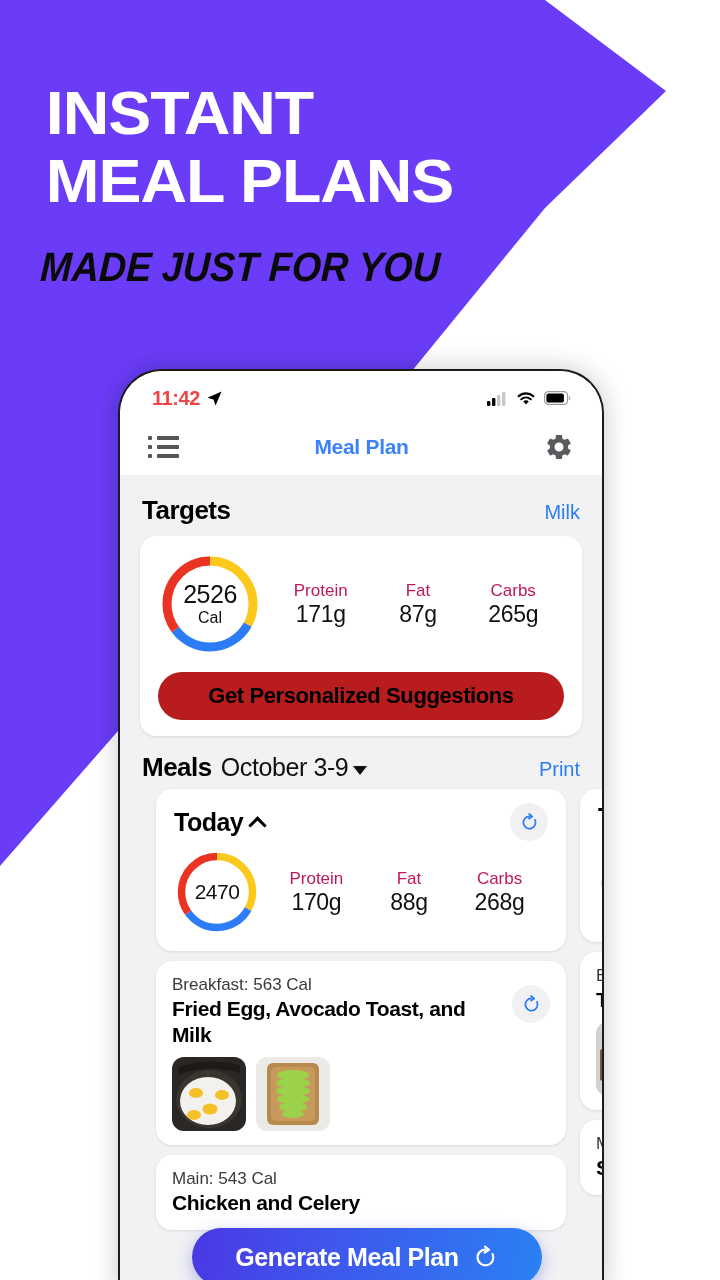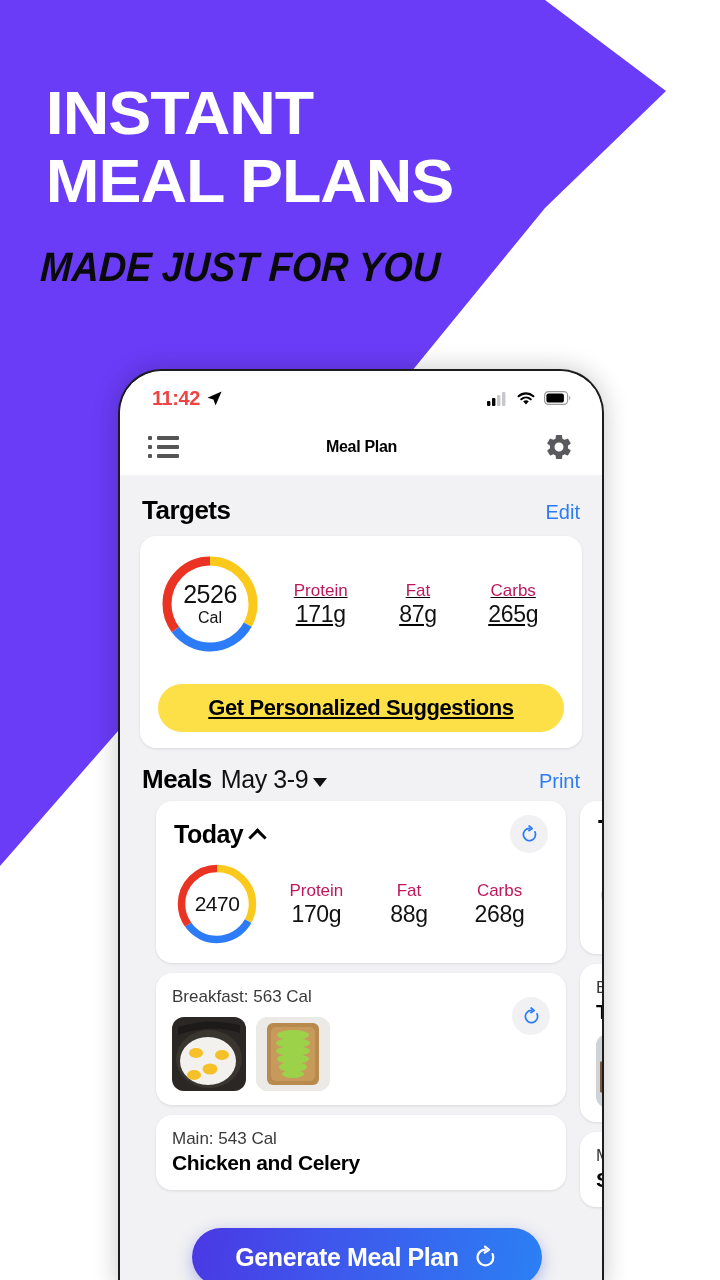--- a/index.html
+++ b/index.html
@@ -49,55 +49,55 @@
   }
   .screen{ position:absolute; inset:0; background:#ffffff; border-top-left-radius:42px; border-top-right-radius:42px; overflow:hidden; }
 
   
   .statusbar{ height:48px; display:flex; align-items:center; justify-content:space-between; padding:6px 30px 0 32px; }
   .sb-time{ font-size:20px; font-weight:700; color:#ef4444; letter-spacing:-0.4px; display:flex; align-items:center; gap:6px; }
   .sb-right{ display:flex; align-items:center; gap:8px; }
 
   
   .navbar{ height:56px; display:flex; align-items:center; justify-content:space-between; padding:0 28px; background:#fff; }
-  .nav-title{ font-size:16px; font-weight:700; color:#000000; letter-spacing:-0.3px; }
+  .nav-title{ font-size:21px; font-weight:700; color:#3b82f6; letter-spacing:-0.3px; }
 
   .list-icon{ display:flex; flex-direction:column; gap:5px; }
   .list-row{ display:flex; align-items:center; gap:5px; }
   .list-dot{ width:4px; height:4px; background:#555; border-radius:1px; }
   .list-bar{ width:22px; height:4px; background:#555; border-radius:1px; }
 
   
   .content{ background:#f2f2f4; height:816px; position:relative; }
 
   .section-head{ display:flex; align-items:baseline; justify-content:space-between; padding:20px 22px 10px 22px;gap:16px; }
   .sec-title{ font-size:26px; font-weight:700; color:#000; letter-spacing:-0.5px; }
   .sec-action{ font-size:20px; color:#2b7cf6; font-weight:400; }
   .meals-head{ display:flex; align-items:baseline; justify-content:space-between; padding:16px 22px 6px 22px; }
   .meals-left{ display:flex; align-items:baseline; gap:9px; }
   .meals-title{ font-size:26px; font-weight:700; color:#000; letter-spacing:-0.5px; }
   .meals-range{ font-size:25px; font-weight:400; color:#111; letter-spacing:-0.4px; display:flex; align-items:center; gap:5px;}
   .caret{ width:0;height:0;border-left:7px solid transparent;border-right:7px solid transparent;border-top:9px solid #111; display:inline-block; position:relative; top:3px;}
 
   .card{ background:#fff; border-radius:16px; box-shadow:0 1px 3px rgba(0,0,0,0.10); }
-  .targets-card{ margin:0 20px; padding:16px 18px 16px 18px;text-decoration:underline; }
+  .targets-card{ margin:0 20px; padding:16px 18px 16px 18px; }
 
   .macro-row{ display:flex; align-items:center; }
   .macros{ display:flex; flex:1; justify-content:space-around; padding-left:6px; }
   .macro{ text-align:center; }
   .macro-label{ font-size:17px; color:#be185d; line-height:21px; }
   .macro-value{ font-size:23px; color:#111; line-height:27px; letter-spacing:-0.3px; }
 
   .ring-wrap{ position:relative; flex:0 0 auto; }
   .ring-center{ position:absolute; inset:0; display:flex; flex-direction:column; align-items:center; justify-content:center; }
   .ring-cal{ font-size:25px; color:#111; line-height:27px; letter-spacing:-0.5px;}
   .ring-unit{ font-size:16px; color:#111; line-height:19px; }
 
   .suggest-btn{
-    margin-top:28px; height:48px; border-radius:24px; background:#fde047;
+    margin-top:16px; height:48px; border-radius:24px; background:#b91c1c;
     display:flex; align-items:center; justify-content:center;
     font-size:22px; font-weight:700; color:#000; letter-spacing:-0.4px;
   }
 
   
   .meal-cols{ display:flex; gap:14px; padding:0 36px; align-items:flex-start; }
   .col{ flex:0 0 410px; display:flex; flex-direction:column; gap:10px; }
 
   .day-card{ padding:14px 18px 16px 18px; }
   .day-head{ display:flex; align-items:center; justify-content:space-between; }
@@ -183,21 +183,21 @@
         <div class="nav-title">Meal Plan</div>
         <svg width="30" height="30" viewBox="0 0 24 24">
           <path fill="#5a5a5e" d="M19.14 12.94a7.07 7.07 0 0 0 0-1.88l2.03-1.58a.5.5 0 0 0 .12-.64l-1.92-3.32a.5.5 0 0 0-.6-.22l-2.39.96a7 7 0 0 0-1.62-.94l-.36-2.54a.5.5 0 0 0-.5-.42h-3.84a.5.5 0 0 0-.5.42l-.36 2.54c-.58.24-1.12.56-1.62.94l-2.39-.96a.5.5 0 0 0-.6.22L2.67 8.84a.5.5 0 0 0 .12.64l2.03 1.58a7.07 7.07 0 0 0 0 1.88l-2.03 1.58a.5.5 0 0 0-.12.64l1.92 3.32c.13.22.38.3.6.22l2.39-.96c.5.38 1.04.7 1.62.94l.36 2.54c.04.24.25.42.5.42h3.84c.25 0 .46-.18.5-.42l.36-2.54c.58-.24 1.12-.56 1.62-.94l2.39.96c.22.08.47 0 .6-.22l1.92-3.32a.5.5 0 0 0-.12-.64zM12 15.6A3.6 3.6 0 1 1 12 8.4a3.6 3.6 0 0 1 0 7.2z"></path>
         </svg>
       </div>
 
       <div class="content">
 
         <div class="section-head">
           <div class="sec-title">Targets</div>
-          <div class="sec-action">Edit</div>
+          <div class="sec-action">Milk</div>
         </div>
 
         <div class="card targets-card">
           <div class="macro-row">
             <div class="ring-wrap" style="width:104px;height:104px;">
               <svg width="104" height="104" viewBox="0 0 104 104">
                 <circle cx="52" cy="52" r="43" fill="none" stroke="#fbc91b" stroke-width="9" stroke-dasharray="89 181" stroke-dashoffset="0" transform="rotate(-90 52 52)"></circle>
                 <circle cx="52" cy="52" r="43" fill="none" stroke="#2b7cf6" stroke-width="9" stroke-dasharray="86 184" stroke-dashoffset="-89" transform="rotate(-90 52 52)"></circle>
                 <circle cx="52" cy="52" r="43" fill="none" stroke="#ea3323" stroke-width="9" stroke-dasharray="95 175" stroke-dashoffset="-175" transform="rotate(-90 52 52)"></circle>
               </svg>
@@ -221,21 +221,21 @@
               </div>
             </div>
           </div>
           <div class="suggest-btn">Get Personalized Suggestions</div>
         </div>
 
         <div class="meals-head">
           <div class="meals-left">
             <span class="meals-title">Meals</span>
             <span class="meals-range">
-              <span>May 3-9</span>
+              <span>October 3-9</span>
               <span class="caret"></span>
             </span>
           </div>
           <div class="sec-action">Print</div>
         </div>
 
         <div class="meal-cols">
 
           <div class="col">
 
@@ -275,20 +275,21 @@
                   <div class="macro">
                     <div class="macro-label">Carbs</div>
                     <div class="macro-value">268g</div>
                   </div>
                 </div>
               </div>
             </div>
 
             <div class="card meal-card">
               <div class="meal-kcal">Breakfast: 563 Cal</div>
+              <div class="meal-name">Fried Egg, Avocado Toast, and Milk</div>
               <div class="meal-refresh">
                 <div class="refresh-btn">
                   <svg width="21" height="21" viewBox="0 0 24 24">
                     <path d="M12 5 a7 7 0 1 0 6.3 4" stroke="#2b7cf6" stroke-width="2" fill="none" stroke-linecap="round"></path>
                     <path d="M11.6 2.3 L15.1 5.2 L11.3 7.6" stroke="#2b7cf6" stroke-width="2" fill="none" stroke-linecap="round" stroke-linejoin="round"></path>
                   </svg>
                 </div>
               </div>
               <div class="thumbs">
                 <div class="thumb">

